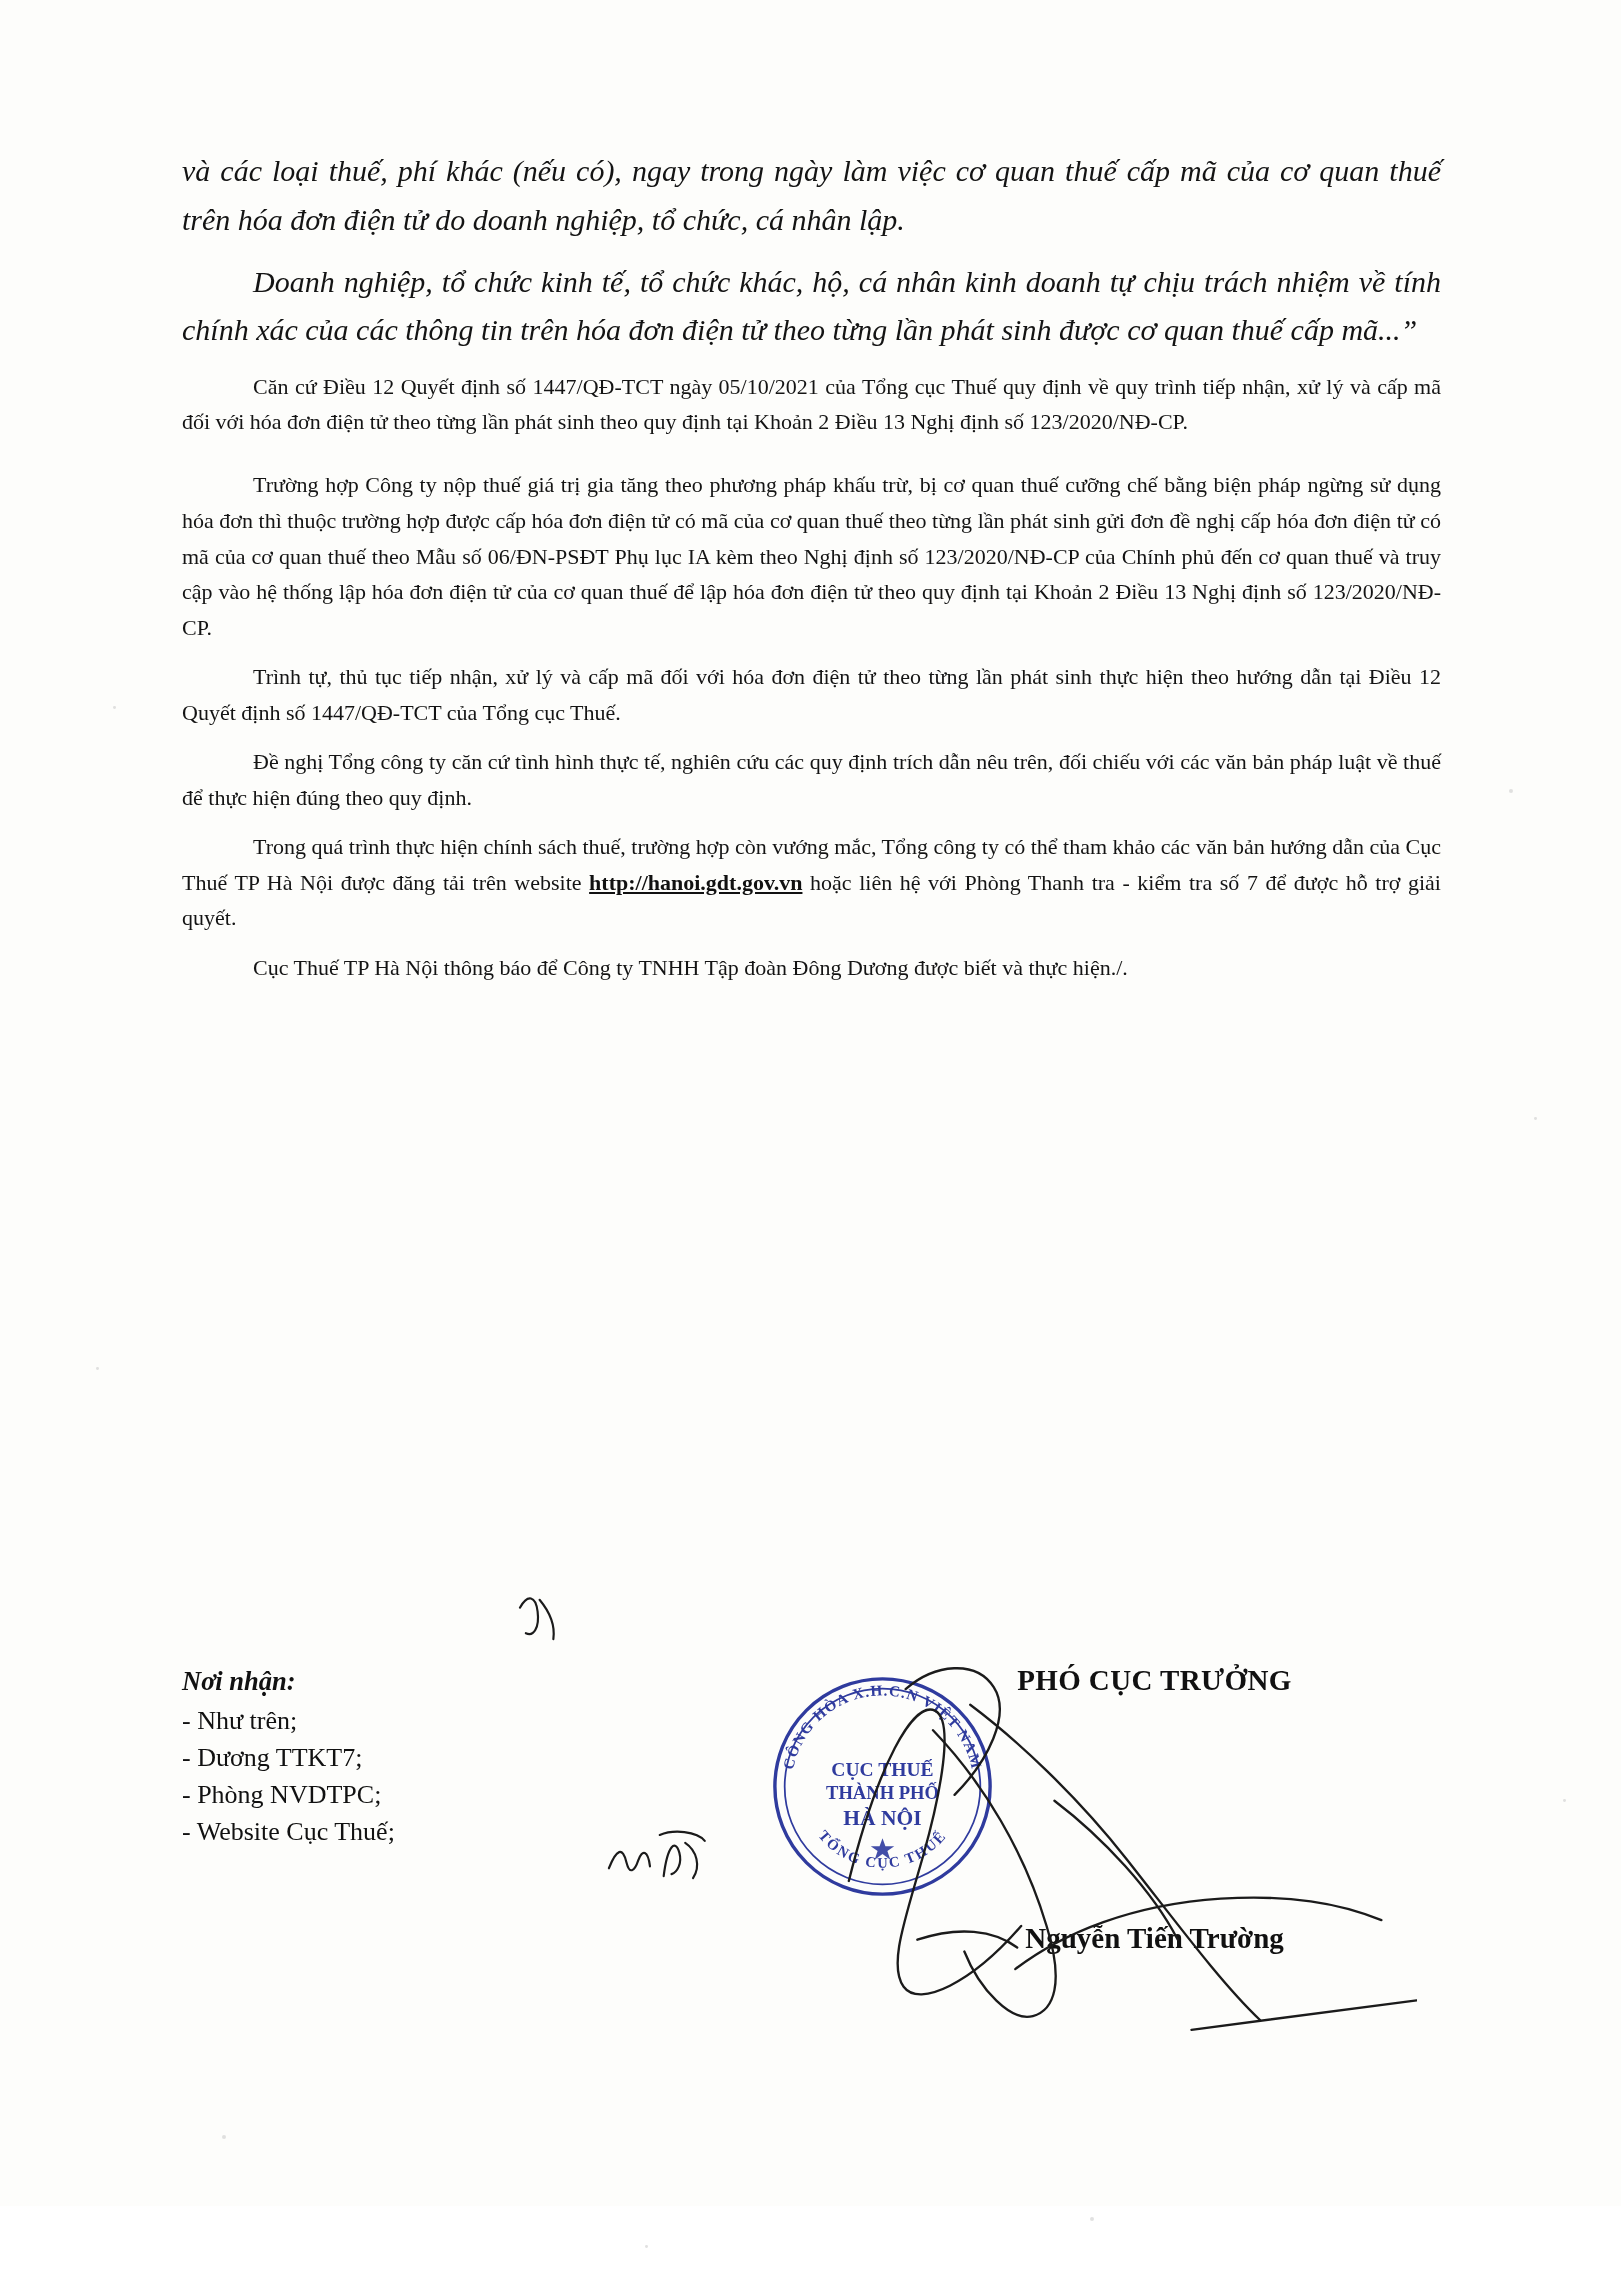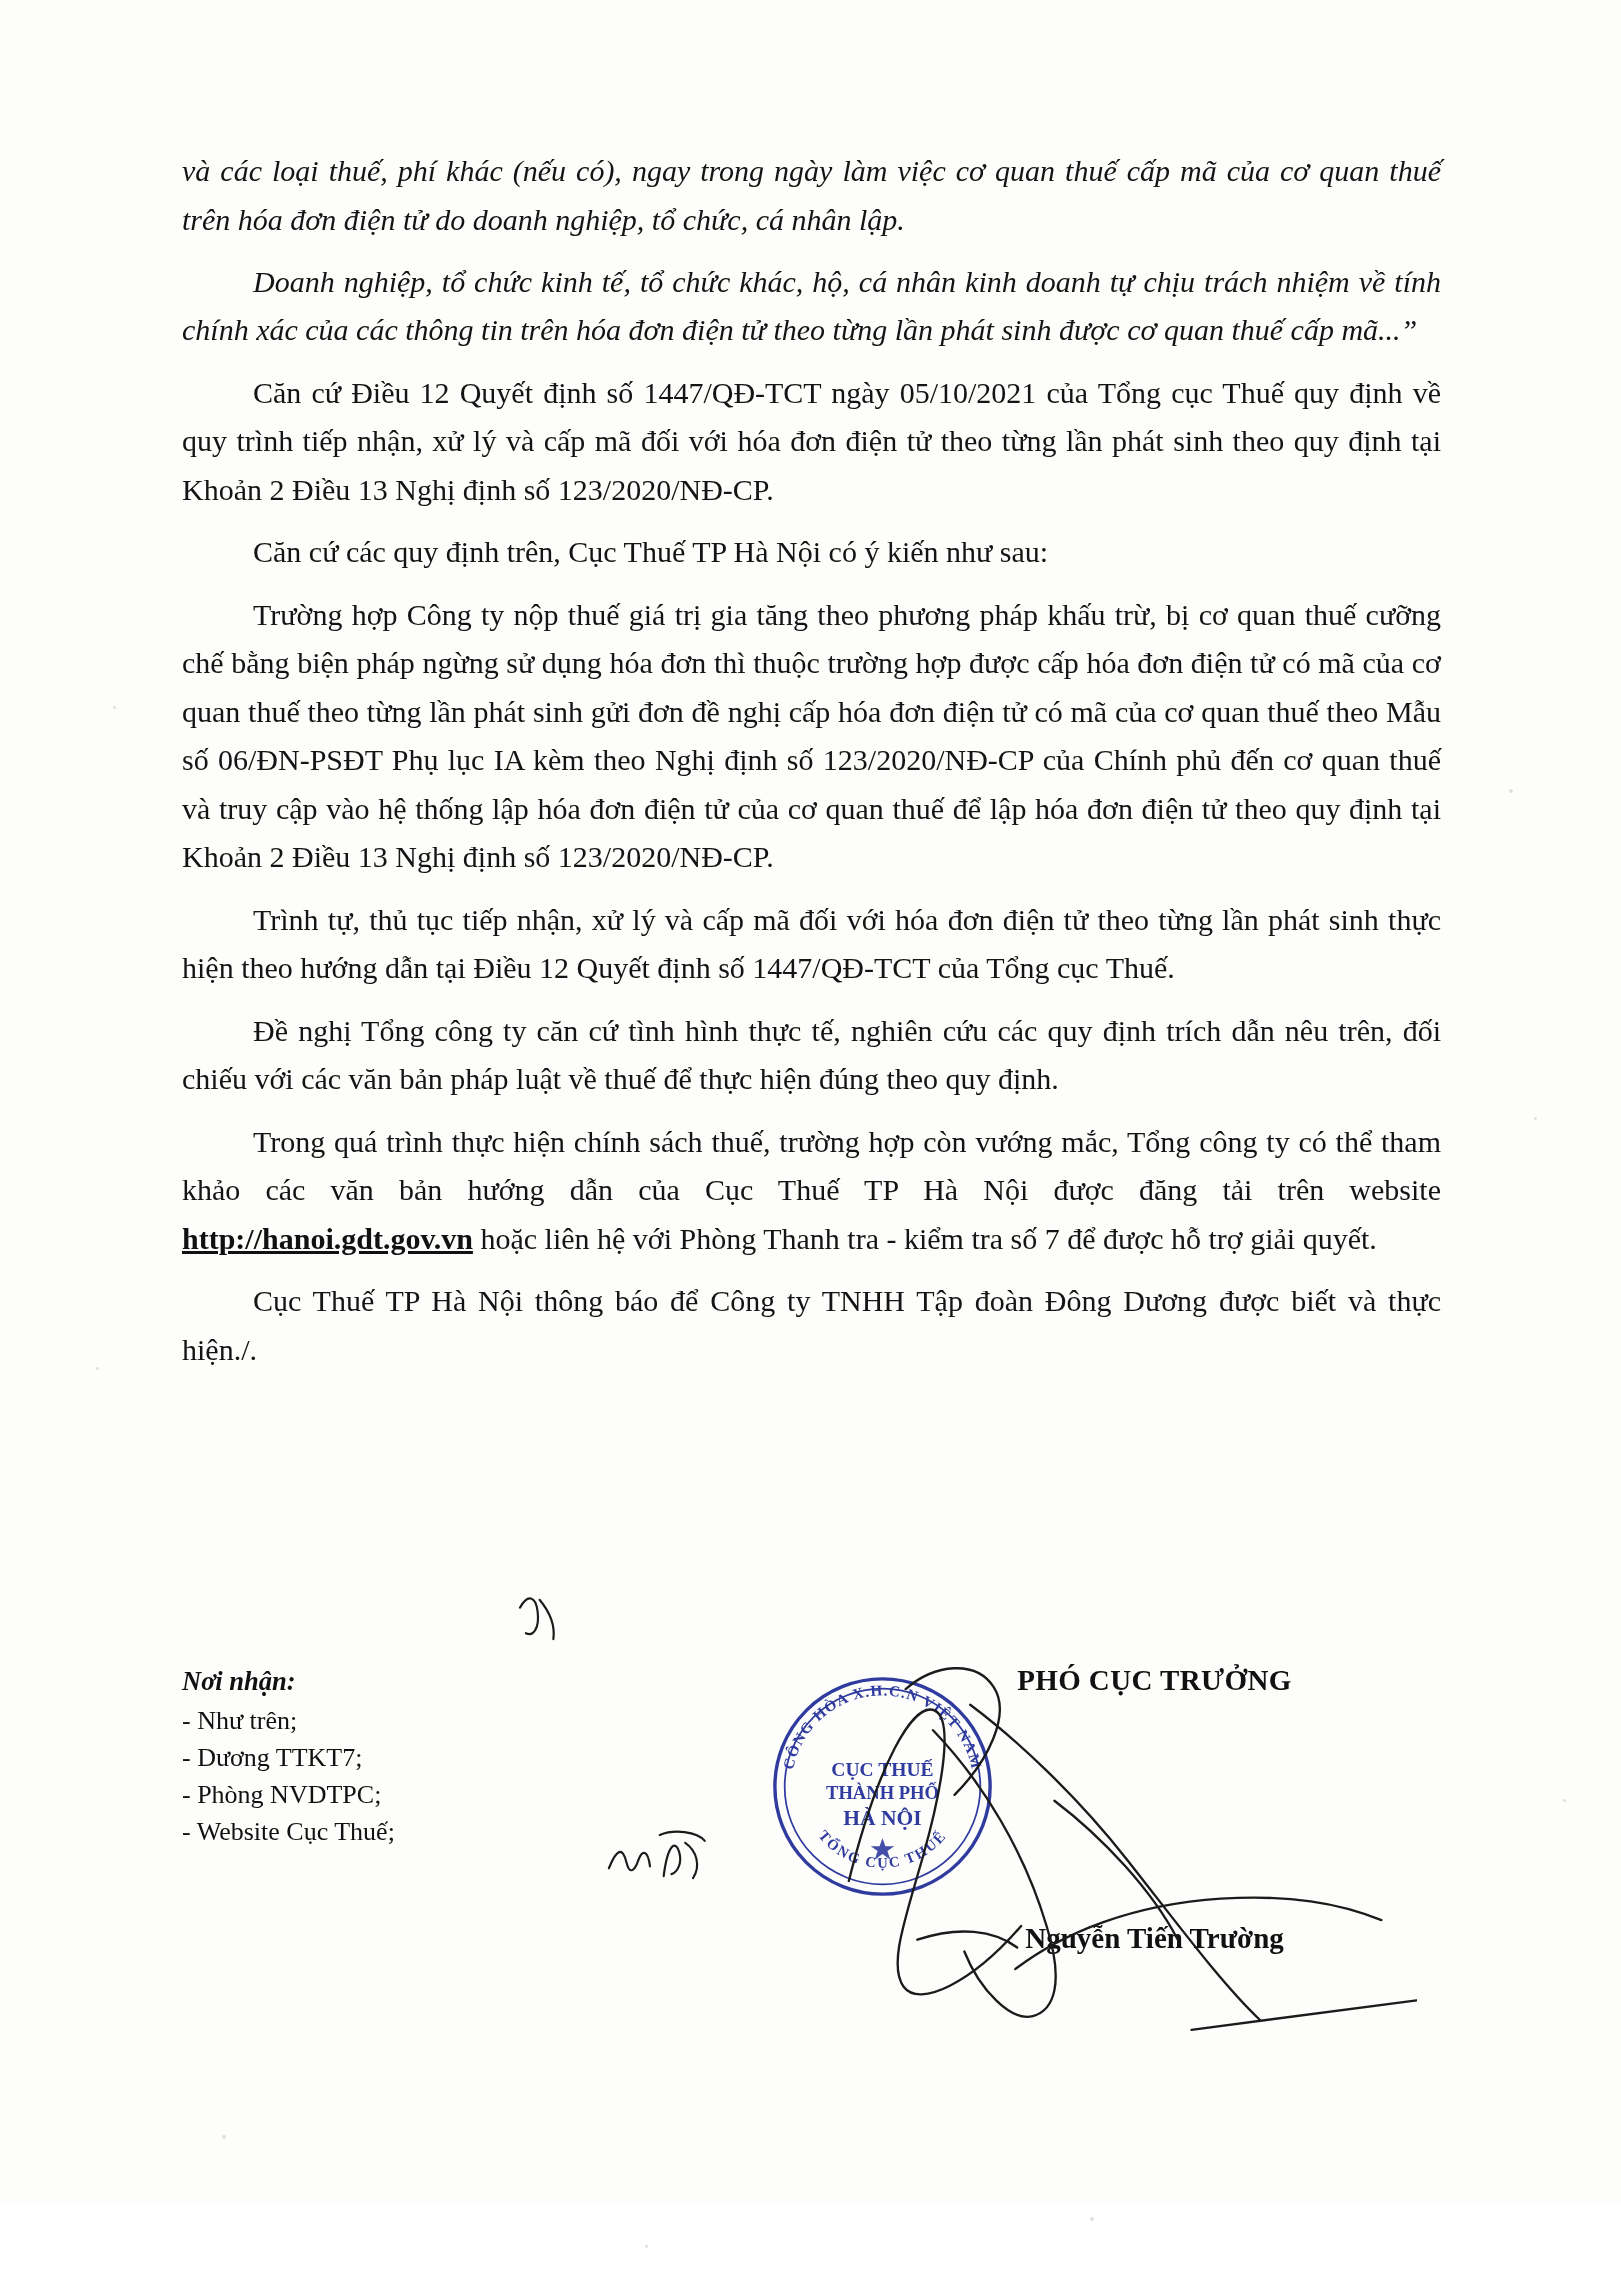--- a/index.html
+++ b/index.html
@@ -23,21 +23,21 @@
     background: #fdfdfb;
   }
   .content {
     position: absolute;
     left: 182px;
     top: 147px;
     width: 1259px;
   }
   p.para {
     margin: 0 0 0 0;
-    font-size: 30px;
+    font-size: 22px;
     line-height: 1.62;
     text-align: justify;
     text-justify: inter-word;
     text-indent: 71px;
     color: #141414;
   }
   p.quote {
     font-style: italic;
     font-size: 30px;
     line-height: 1.62;
@@ -164,21 +164,20 @@
 
   <div class="content">
 
     <p class="quote">và các loại thuế, phí khác (nếu có), ngay trong ngày làm việc cơ quan thuế cấp mã của cơ quan thuế trên hóa đơn điện tử do doanh nghiệp, tổ chức, cá nhân lập.</p>
     <div class="gap-sm"></div>
     <p class="quote ind">Doanh nghiệp, tổ chức kinh tế, tổ chức khác, hộ, cá nhân kinh doanh tự chịu trách nhiệm về tính chính xác của các thông tin trên hóa đơn điện tử theo từng lần phát sinh được cơ quan thuế cấp mã...”</p>
     <div class="gap-sm"></div>
 
     <p class="para">Căn cứ Điều 12 Quyết định số 1447/QĐ-TCT ngày 05/10/2021 của Tổng cục Thuế quy định về quy trình tiếp nhận, xử lý và cấp mã đối với hóa đơn điện tử theo từng lần phát sinh theo quy định tại Khoản 2 Điều 13 Nghị định số 123/2020/NĐ-CP.</p>
     <div class="gap-sm"></div>
-    <p class="para">Căn cứ các quy định trên, Cục Thuế TP Hà Nội có ý kiến như sau:</p>
     <div class="gap-sm"></div>
     <p class="para">Trường hợp Công ty nộp thuế giá trị gia tăng theo phương pháp khấu trừ, bị cơ quan thuế cưỡng chế bằng biện pháp ngừng sử dụng hóa đơn thì thuộc trường hợp được cấp hóa đơn điện tử có mã của cơ quan thuế theo từng lần phát sinh gửi đơn đề nghị cấp hóa đơn điện tử có mã của cơ quan thuế theo Mẫu số 06/ĐN-PSĐT Phụ lục IA kèm theo Nghị định số 123/2020/NĐ-CP của Chính phủ đến cơ quan thuế và truy cập vào hệ thống lập hóa đơn điện tử của cơ quan thuế để lập hóa đơn điện tử theo quy định tại Khoản 2 Điều 13 Nghị định số 123/2020/NĐ-CP.</p>
     <div class="gap-sm"></div>
     <p class="para">Trình tự, thủ tục tiếp nhận, xử lý và cấp mã đối với hóa đơn điện tử theo từng lần phát sinh thực hiện theo hướng dẫn tại Điều 12 Quyết định số 1447/QĐ-TCT của Tổng cục Thuế.</p>
     <div class="gap-sm"></div>
     <p class="para">Đề nghị Tổng công ty căn cứ tình hình thực tế, nghiên cứu các quy định trích dẫn nêu trên, đối chiếu với các văn bản pháp luật về thuế để thực hiện đúng theo quy định.</p>
     <div class="gap-sm"></div>
 
     <p class="para"><span>Trong quá trình thực hiện chính sách thuế, trường hợp còn vướng mắc, Tổng công ty có thể tham khảo các văn bản hướng dẫn của Cục Thuế TP Hà Nội được đăng tải trên website </span><a class="link" href="#">http://hanoi.gdt.gov.vn</a><span> hoặc liên hệ với Phòng Thanh tra - kiểm tra số 7 để được hỗ trợ giải quyết.</span></p>
     <div class="gap-sm"></div>

